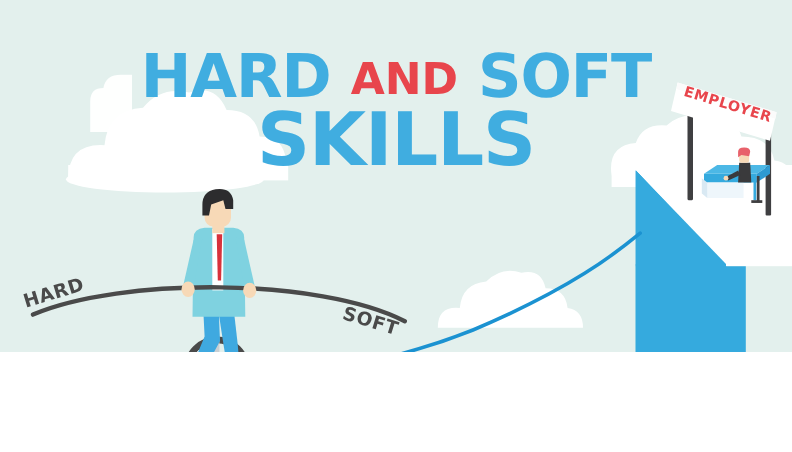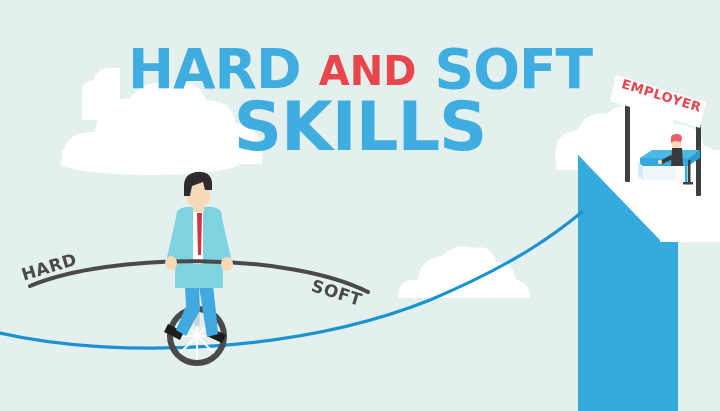--- a/index.html
+++ b/index.html
@@ -6,21 +6,21 @@
     margin: 0;
     padding: 0;
     background: #ffffff;
   }
   body {
     font-family: "Liberation Sans", sans-serif;
   }
   #stage {
     position: relative;
     width: 720px;
-    height: 411px;
+    height: 320px;
     overflow: hidden;
     background: #e3f0ed;
   }
   #stage svg.layer {
     position: absolute;
     left: 0;
     top: 0;
     width: 720px;
     height: 411px;
   }

